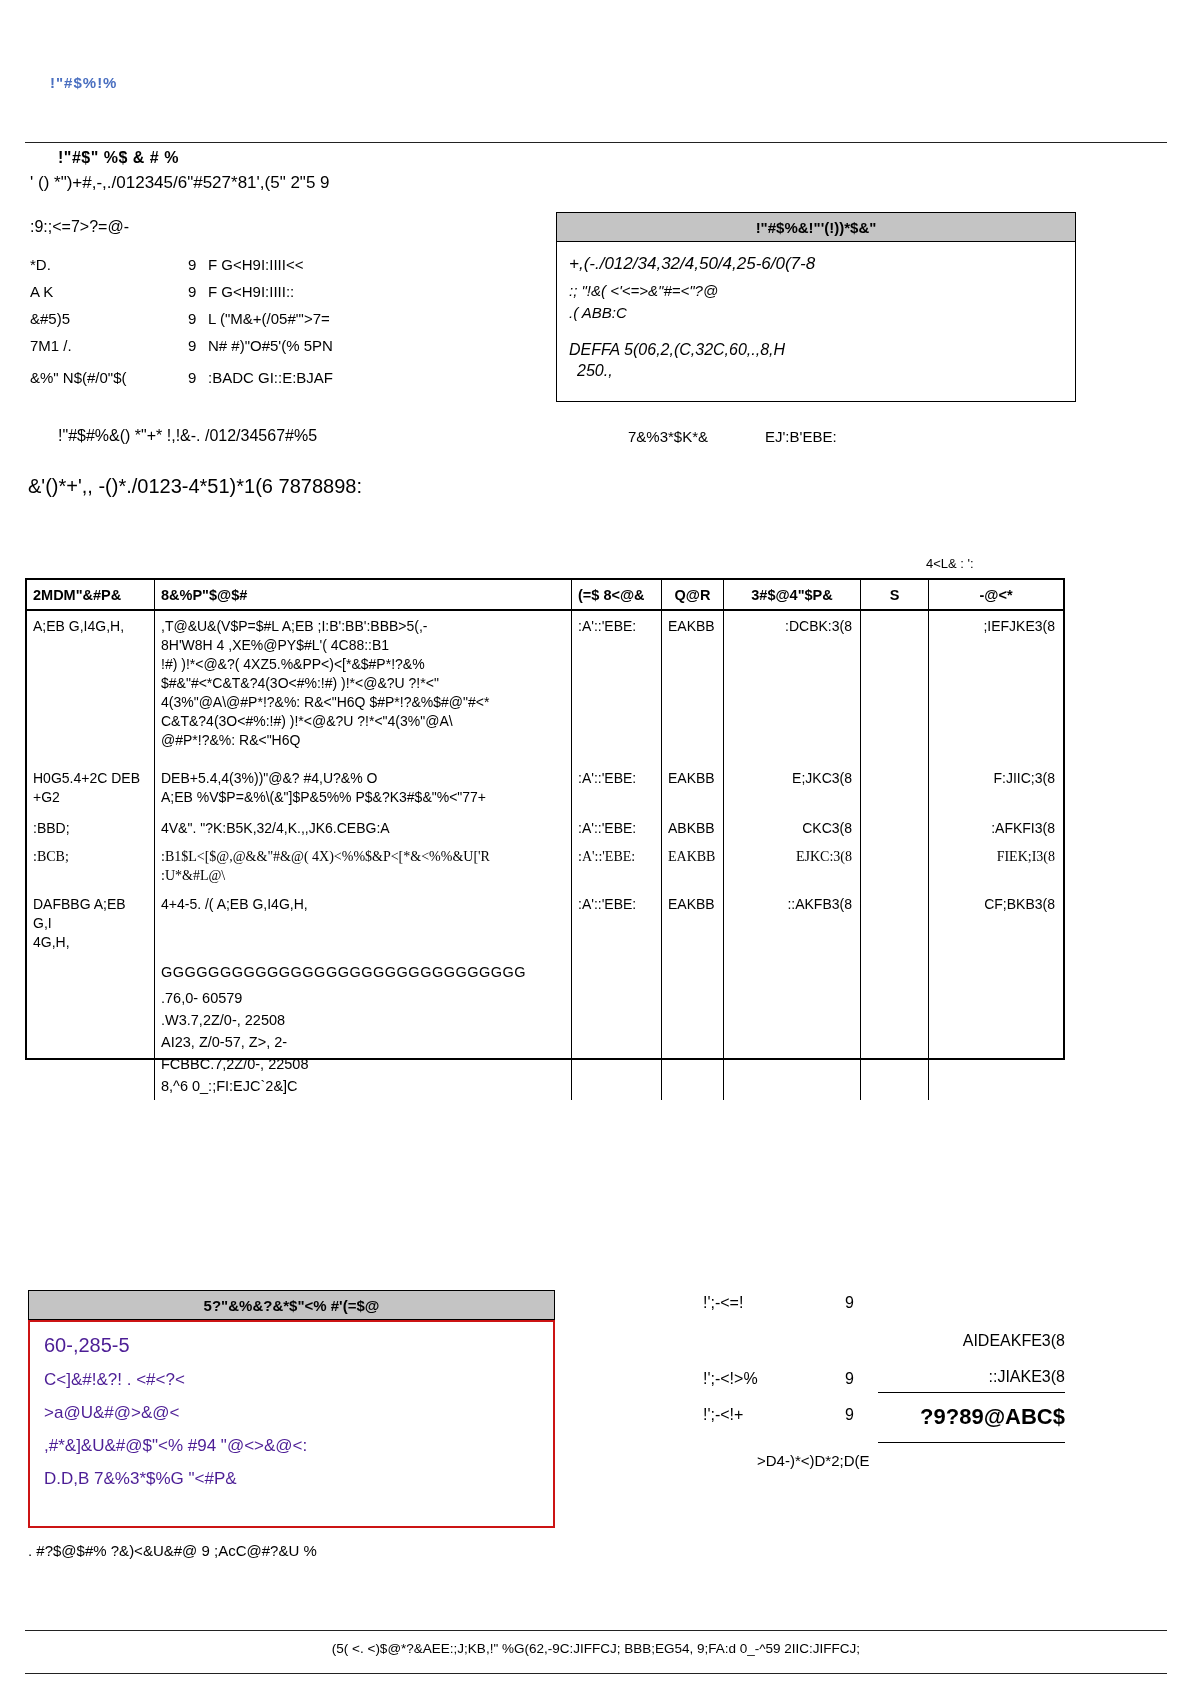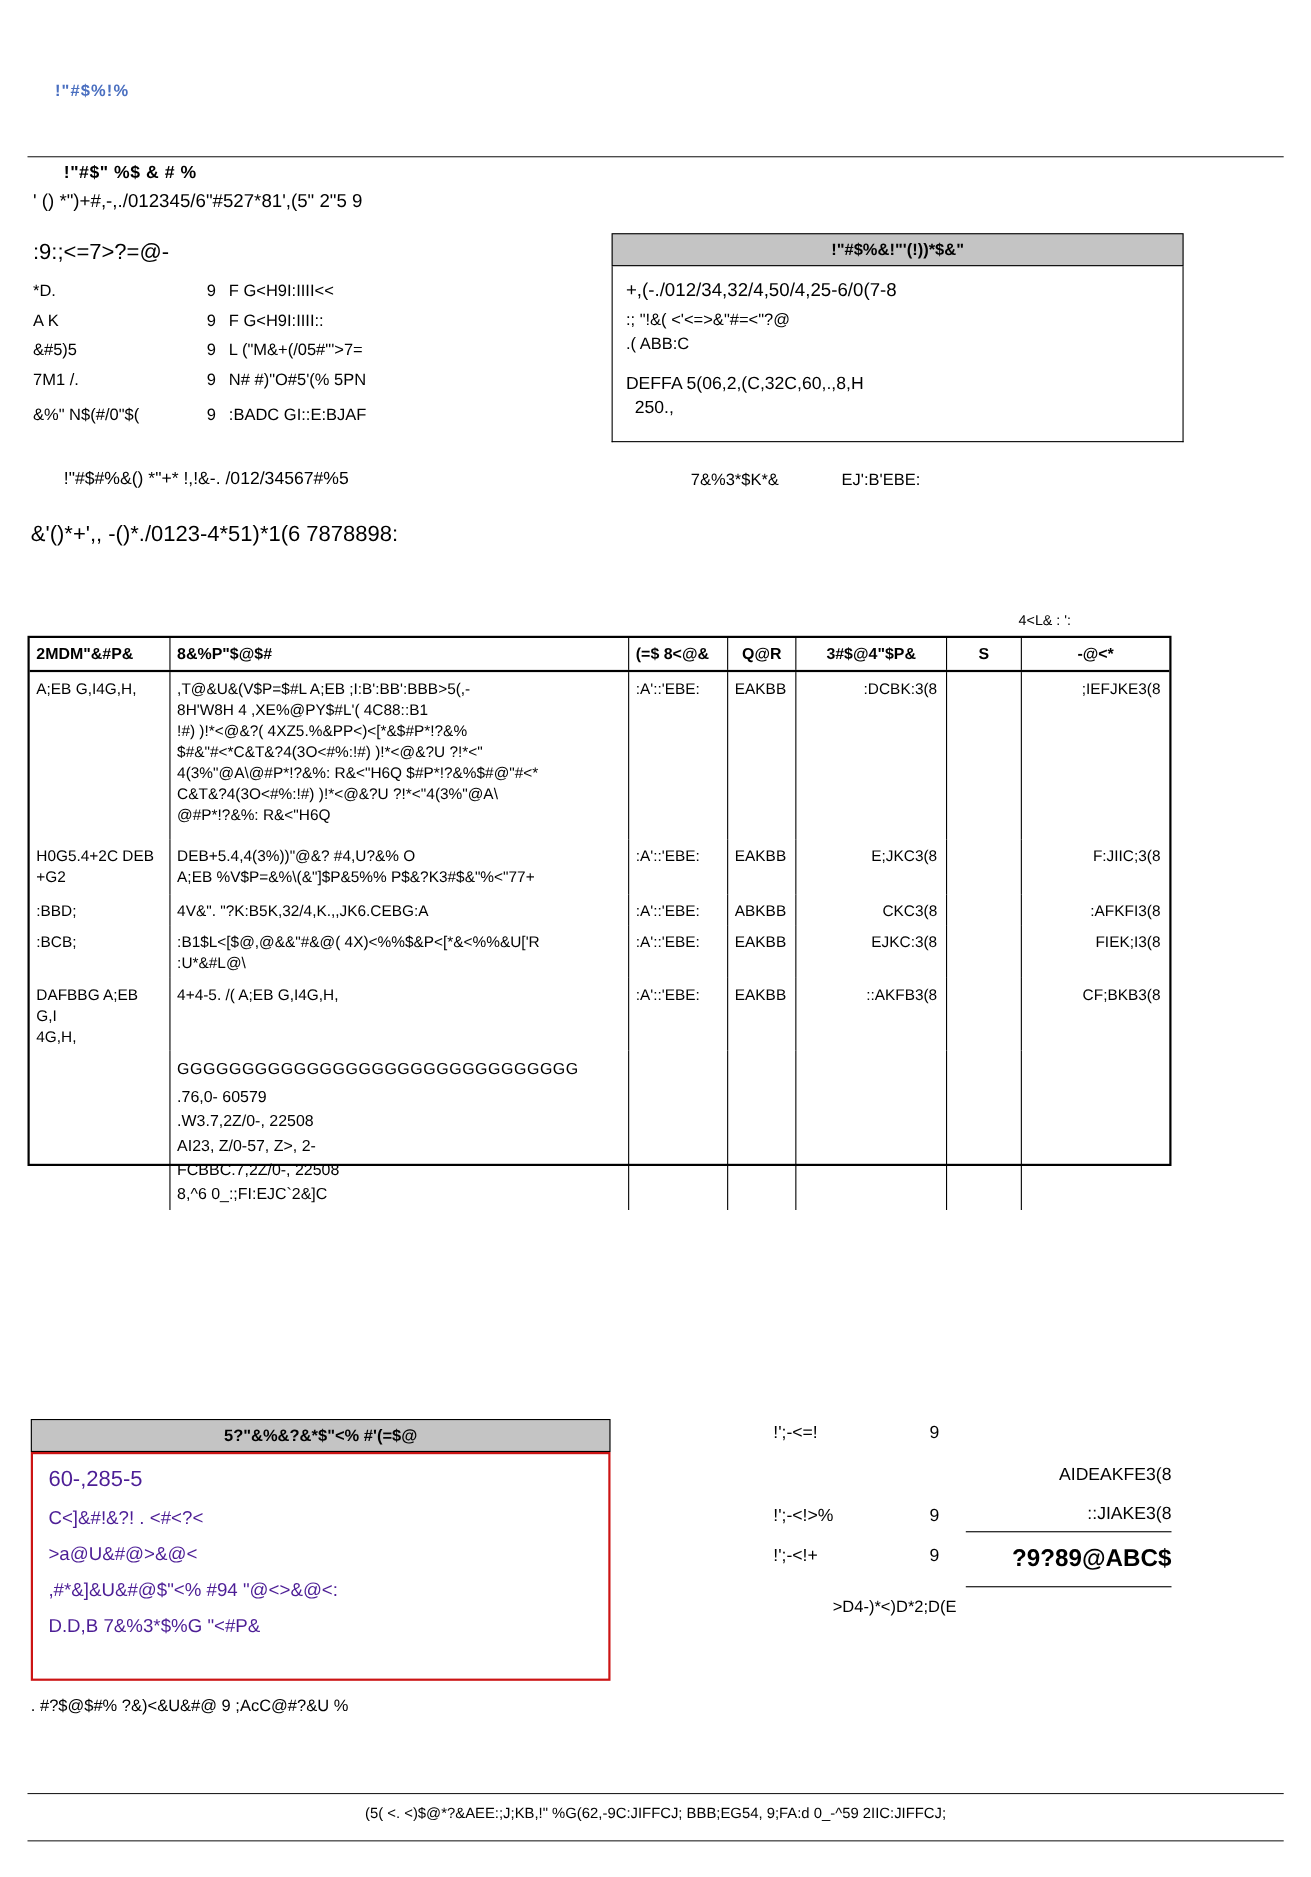--- a/index.html
+++ b/index.html
@@ -20,31 +20,31 @@
   .logo-word { display:flex; align-items:center; font-size:58px; font-weight:bold; color:#173a52; letter-spacing:-1px; line-height:1; font-family:"DejaVu Sans",sans-serif; }
   .logo-e { display:inline-flex; flex-direction:column; justify-content:center; gap:5px; width:31px; height:44px; margin:4px 4px 0 4px; }
   .logo-e i { display:block; height:9px; background:#173a52; border-radius:1px; }
   .logo-badge { width:34px; height:34px; border-radius:50%; background:#2f9fd6; margin-left:3px; margin-top:-2px; display:flex; align-items:center; justify-content:center; flex:0 0 auto; }
 
   .rule { left:25px; width:1142px; border-top:1.5px solid #222; height:0; }
 
   
   .seller-title { left:58px; top:149px; font-size:16px; font-weight:bold; letter-spacing:0.5px; }
   .seller-line2 { left:30px; top:173px; font-size:17px; }
-  .seller-line3 { left:30px; top:218px; font-size:20px; }
+  .seller-line3 { left:30px; top:218px; font-size:16px; }
   .info-block { left:30px; top:256px; font-size:15px; }
   .info-row { display:flex; height:27px; align-items:flex-start; }
   .info-row.gap { margin-top:5px; }
   .info-label { width:158px; }
   .info-sep { width:20px; }
 
   
   .client-box { left:556px; top:212px; width:520px; }
   .box-header { background:#c4c4c4; border:1px solid #000; font-weight:bold; font-size:15px; text-align:center; padding:6px 0 5px; }
-  .client-body { border:1px solid #000; border-top:none; height:160px; padding:8px 12px 6px; }
+  .client-body { border:1px solid #000; border-top:none; height:160px; padding:8px 12px 6px;font-style:italic; }
   .client-name { font-size:17px; margin-top:4px; }
   .client-addr1 { font-size:15px; margin-top:8px; }
   .client-addr2 { font-size:15px; margin-top:5px; }
   .client-addr3 { font-size:16px; margin-top:20px; }
   .client-addr4 { font-size:16px; margin-top:3px; padding-left:8px; }
 
   
   .meta-ref { left:58px; top:427px; font-size:16px; }
   .meta-due-label { left:628px; top:428px; font-size:15px; }
   .meta-due-value { left:765px; top:428px; font-size:15px; }
@@ -56,21 +56,21 @@
   .tr { display:grid; grid-template-columns:128px 417px 90px 62px 137px 68px 1fr; }
   .thead { border-bottom:2px solid #000; font-weight:bold; font-size:14.5px; }
   .th, .td { border-right:1px solid #000; padding:3px 6px; }
   .th:last-child, .td:last-child { border-right:none; }
   .th { padding:7px 6px 6px; }
   .tbody { display:flex; flex-direction:column; flex:1; }
   .body-row .td { padding-top:6px; line-height:19px; }
   .r1 { min-height:152px; }
   .r2 { min-height:50px; }
   .r3 { min-height:28px; }
-  .r4 { min-height:48px; }
+  .r4 { min-height:48px;font-family:Liberation Serif, serif; }
   .r5 { min-height:46px; }
   .note-row { flex:1; }
   .ctr { }
   .num { text-align:right; padding-right:8px; }
   .thc { text-align:center; }
   .note-line { line-height:22px; font-size:14.5px; }
   .note-line:first-child { margin-bottom:4px; letter-spacing:0.5px; }
 
   
   .payment-box { left:28px; top:1290px; width:527px; }

